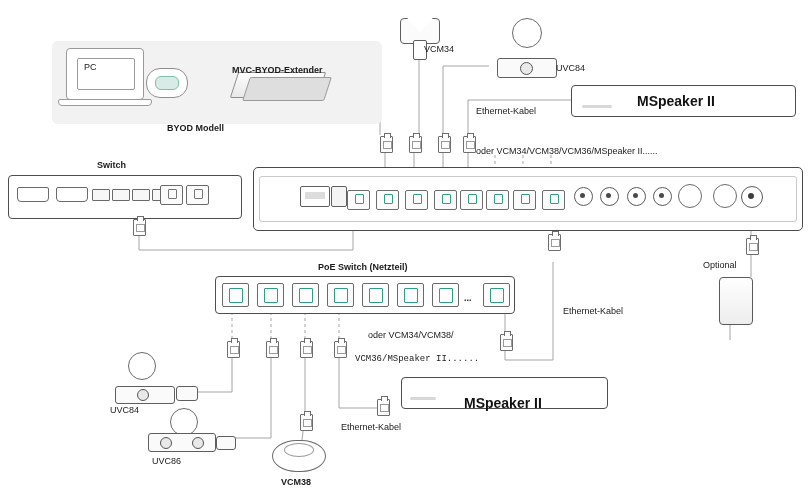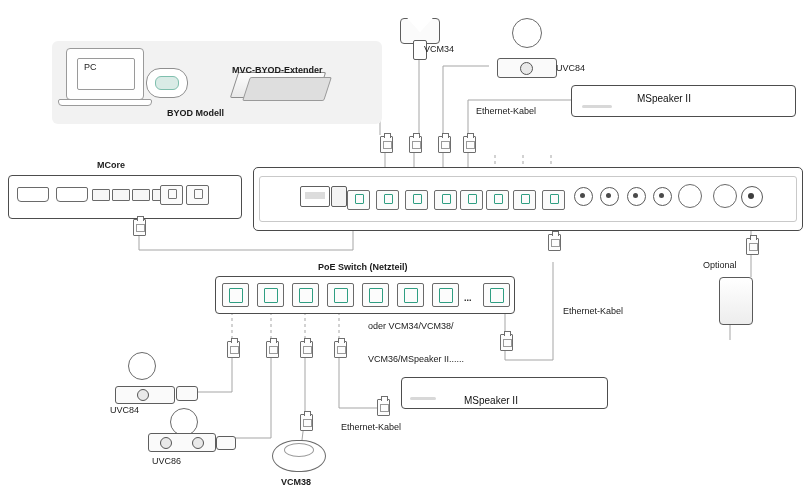--- a/index.html
+++ b/index.html
@@ -260,22 +260,22 @@
 
   
   .mspk {
     position: absolute;
     border: 1.2px solid #4d4d4d;
     border-radius: 4px;
     background: #ffffff;
   }
   .mspk-label {
     position: absolute;
-    font-size: 10px;
-    font-weight: normal;
+    font-size: 14px;
+    font-weight: bold;
     color: #111;
   }
   .mspk-grill {
     position:absolute;
     height: 3px;
     background: #d8d8d8;
     border-radius:2px;
   }
 
   
@@ -433,36 +433,37 @@
   </div>
   <div class="pc-base"></div>
   <div class="lbl pc-label">PC</div>
 
   <div class="dongle"></div>
   <div class="dongle-in"></div>
 
   <div class="ext-box"></div>
   <div class="ext-box2"></div>
   <div class="lbl bold" style="left:232px; top:65px;">MVC-BYOD-Extender</div>
-  <div class="lbl bold" style="left:167px; top:108px;">BYOD  Modell</div>
+  <div class="lbl bold" style="left:167px; top:123px;">BYOD  Modell</div>
 
   <div class="vcm34-body"></div>
   <div class="vcm34-stem"></div>
   <div class="lbl" style="left:424px; top:44px;">VCM34</div>
 
   <div class="cam-circle" style="left:512px; top:18px; width:28px; height:28px;"></div>
   <div class="cam-body" style="left:497px; top:58px; width:58px; height:18px;"></div>
   <div class="cam-lens" style="left:520px; top:62px; width:11px; height:11px;"></div>
   <div class="lbl" style="left:556px; top:63px;">UVC84</div>
 
   <div class="mspk" style="left:571px; top:85px; width:223px; height:30px;"></div>
   <div class="mspk-grill" style="left:582px; top:105px; width:30px;"></div>
   <div class="mspk-label" style="left:637px; top:93px;">MSpeaker II</div>
 
   <div class="lbl" style="left:476px; top:106px;">Ethernet-Kabel</div>
+  <div class="lbl" style="left:476px; top:146px;">oder VCM34/VCM38/VCM36/MSpeaker II......</div>
 
   <div class="rj45" style="left:380px; top:136px;"></div>
   <div class="rj45" style="left:409px; top:136px;"></div>
   <div class="rj45" style="left:438px; top:136px;"></div>
   <div class="rj45" style="left:463px; top:136px;"></div>
 
   <div class="main-bar"></div>
   <div class="main-bar-inner"></div>
   <div class="usb-a"></div>
   <div class="sq-port"></div>
@@ -476,21 +477,21 @@
   <div class="port" style="left:542px;"></div>
   <div class="rca" style="left:574px;"></div>
   <div class="rca" style="left:600px;"></div>
   <div class="rca" style="left:627px;"></div>
   <div class="rca" style="left:653px;"></div>
   <div class="big-hole" style="left:678px;"></div>
   <div class="big-hole" style="left:713px;"></div>
   <div class="power-jack"></div>
 
   <div class="mcore"></div>
-  <div class="lbl bold" style="left:97px; top:160px;">MCore</div>
+  <div class="lbl bold" style="left:97px; top:160px;">Switch</div>
   <div class="hdmi" style="left:17px;"></div>
   <div class="hdmi" style="left:56px;"></div>
   <div class="usb-small" style="left:92px;"></div>
   <div class="usb-small" style="left:112px;"></div>
   <div class="usb-small" style="left:132px;"></div>
   <div class="usb-small" style="left:152px;"></div>
   <div class="lan-mcore" style="left:160px;"></div>
   <div class="lan-mcore" style="left:186px;"></div>
   <div class="rj45" style="left:133px; top:219px;"></div>
 
@@ -515,22 +516,22 @@
       <div class="plug"></div>
     </div>
   <div class="poe-port" style="left:432px;">
       <div class="plug"></div>
     </div>
   <div class="lbl bold" style="left:464px; top:293px;">...</div>
   <div class="poe-port" style="left:483px;">
       <div class="plug"></div>
     </div>
 
-  <div class="lbl" style="left:368px; top:321px;">oder  VCM34/VCM38/</div>
-  <div class="lbl" style="left:368px; top:354px;">VCM36/MSpeaker II......</div>
+  <div class="lbl" style="left:368px; top:330px;">oder  VCM34/VCM38/</div>
+  <div class="lbl" style="left:355px; top:354px;font-family:Liberation Mono, monospace;">VCM36/MSpeaker II......</div>
   <div class="lbl" style="left:563px; top:306px;">Ethernet-Kabel</div>
 
   <div class="rj45" style="left:548px; top:234px;"></div>
   <div class="rj45" style="left:500px; top:334px;"></div>
   <div class="rj45" style="left:227px; top:341px;"></div>
   <div class="rj45" style="left:266px; top:341px;"></div>
   <div class="rj45" style="left:300px; top:341px;"></div>
   <div class="rj45" style="left:334px; top:341px;"></div>
   <div class="rj45" style="left:300px; top:414px;"></div>
   <div class="rj45" style="left:746px; top:238px;"></div>

